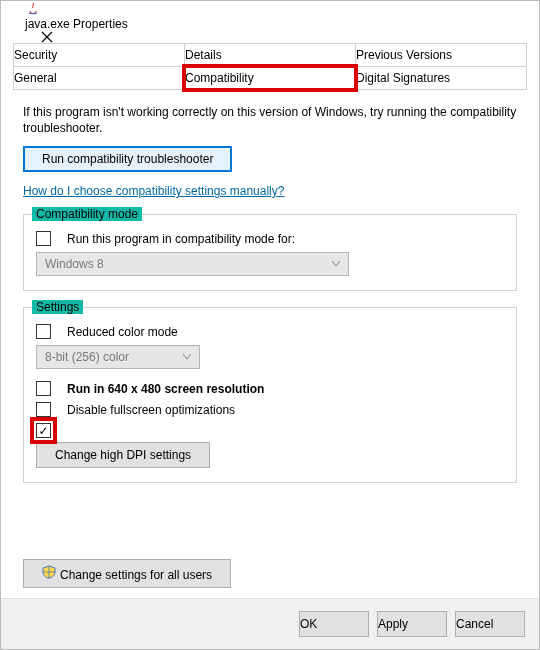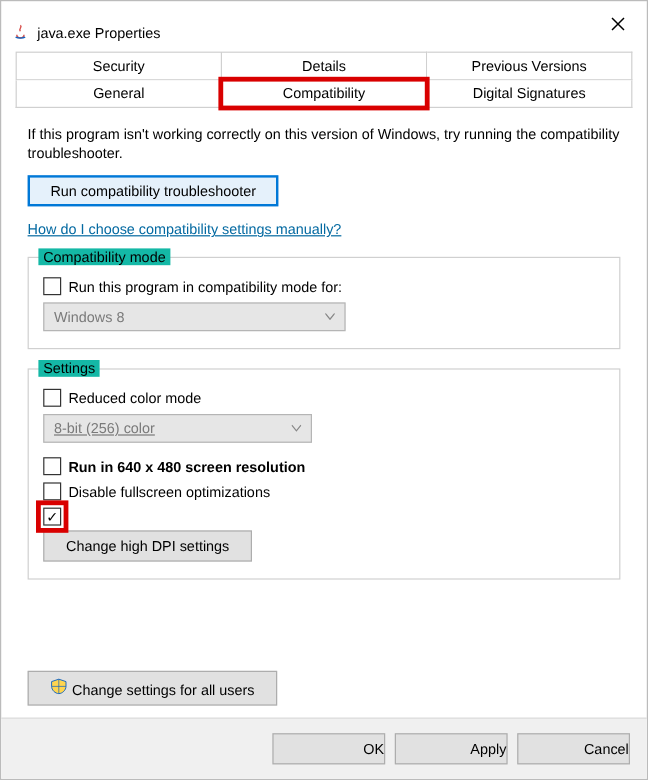--- a/index.html
+++ b/index.html
@@ -1,61 +1,61 @@
 <!DOCTYPE html>
 <html><head>
 <meta charset="utf-8">
 <style>
 * { box-sizing: border-box; margin: 0; padding: 0; font-family: "Segoe UI", Tahoma, sans-serif; font-size: 12px; }
 body { background: #fff; width: 540px; height: 650px; overflow: hidden; }
 
 .window { width: 540px; height: 650px; border: 1px solid #bbb; background: #fff; display: flex; flex-direction: column; }
 
-.titlebar { height: 34px; display: flex; align-items: flex-end; padding: 0 2px 0 8px; }
+.titlebar { height: 34px; display: flex; align-items: flex-start; padding: 0 2px 0 24px; flex-direction: column; }
 .titlebar .icon { width: 16px; height: 16px; margin-right: 6px; display:flex; align-items:center; justify-content:center;}
 .titlebar .title { flex: 1; font-size: 12px; }
 .titlebar .close { width: 44px; height: 30px; display:flex; align-items:center; justify-content:center; cursor:pointer; }
 
 .tabarea { padding: 8px 12px 0 12px; }
 .tabrow { display: flex; }
-.tabrow .tab { flex: 1; text-align: center; padding: 4px 0; border: 1px solid #d0d0d0; background: #fff; cursor: pointer; font-size: 12px; }
+.tabrow .tab { flex: 1; padding: 4px 0; border: 1px solid #d0d0d0; background: #fff; cursor: pointer; font-size: 12px; }
 .tabrow .tab + .tab { border-left: none; }
 .tabrow + .tabrow .tab { border-top: none; }
 .tab.active { background: #fff; }
 
 .highlight-tab { position: relative; }
 .highlight-tab::after { content: ""; position: absolute; inset: -3px; border: 4px solid #d90000; pointer-events: none; }
 
 .content { flex: 1; padding: 14px 22px 8px 22px; overflow: hidden; }
 .introtext { font-size: 12px; line-height: 1.35; margin-bottom: 10px; }
 
 .button { display: inline-block; padding: 5px 18px; background: #e1e1e1; border: 1px solid #adadad; cursor: pointer; font-size: 12px; text-align: right; }
 .button.blueborder { background: #e5f1fb; border: 2px solid #0078d7; padding: 4px 17px; }
 
 .link { color: #0369a1; text-decoration: underline; cursor: pointer; display: inline-block; margin-top: 12px; font-size: 12px; }
 
 .group { border: 1px solid #d0d0d0; margin-top: 16px; padding: 10px 12px 14px 12px; position: relative; }
 .group-legend { position: absolute; top: -8px; left: 8px; background: #14b8a6; padding: 0 4px; font-size: 12px; }
 
-.checkline { display: flex; align-items: center; gap: 6px; margin: 6px 0; font-size: 12px; }
+.checkline { display: flex; align-items: center; gap: 16px; margin: 6px 0; font-size: 12px; }
 .checkbox { width: 15px; height: 15px; border: 1px solid #333; display: inline-flex; align-items: center; justify-content: center; cursor: pointer; background:#fff; }
 .checkbox.checked::after { content: "✓"; font-size: 12px; line-height: 1; }
 
-.dropdown { width: 252px; height: 24px; border: 1px solid #b5b5b5; background: #e6e6e6; color: #7a7a7a; display: flex; align-items: center; padding: 0 8px; margin-top: 4px; position: relative; cursor: default; }
-.dropdown.sm { width: 224px; text-decoration: underline; }
+.dropdown { width: 313px; height: 24px; border: 1px solid #b5b5b5; background: #e6e6e6; color: #7a7a7a; display: flex; align-items: center; padding: 0 8px; margin-top: 4px; position: relative; cursor: default; }
+.dropdown.sm { width: 164px; }
 .dropdown .caret { position: absolute; right: 8px; top: 50%; transform: translateY(-50%); }
 
 .highlight-check { position: relative; display:inline-flex; }
 .highlight-check::after { content: ""; position: absolute; top:-6px; left:-6px; right:-6px; bottom:-6px; border: 4px solid #d90000; pointer-events: none; }
 
 .button-row { padding: 0 22px 10px 22px; }
 .shield { width:14px; height:14px; display:inline-flex; align-items:center; justify-content:center; margin-right:4px; }
 
 .dialog-buttons { display: flex; justify-content: flex-end; gap: 8px; padding: 12px 14px; border-top: 1px solid #ddd; background:#f0f0f0; }
-.dialog-buttons .button { width: 94px; text-align: right; padding: 5px 0; }
+.dialog-buttons .button { width: 70px; text-align: left; padding: 5px 0; }
 
 svg { display:block; }
 </style>
 </head>
 <body>
 
 <div class="window">
 
   <div class="titlebar">
     <span class="icon">

